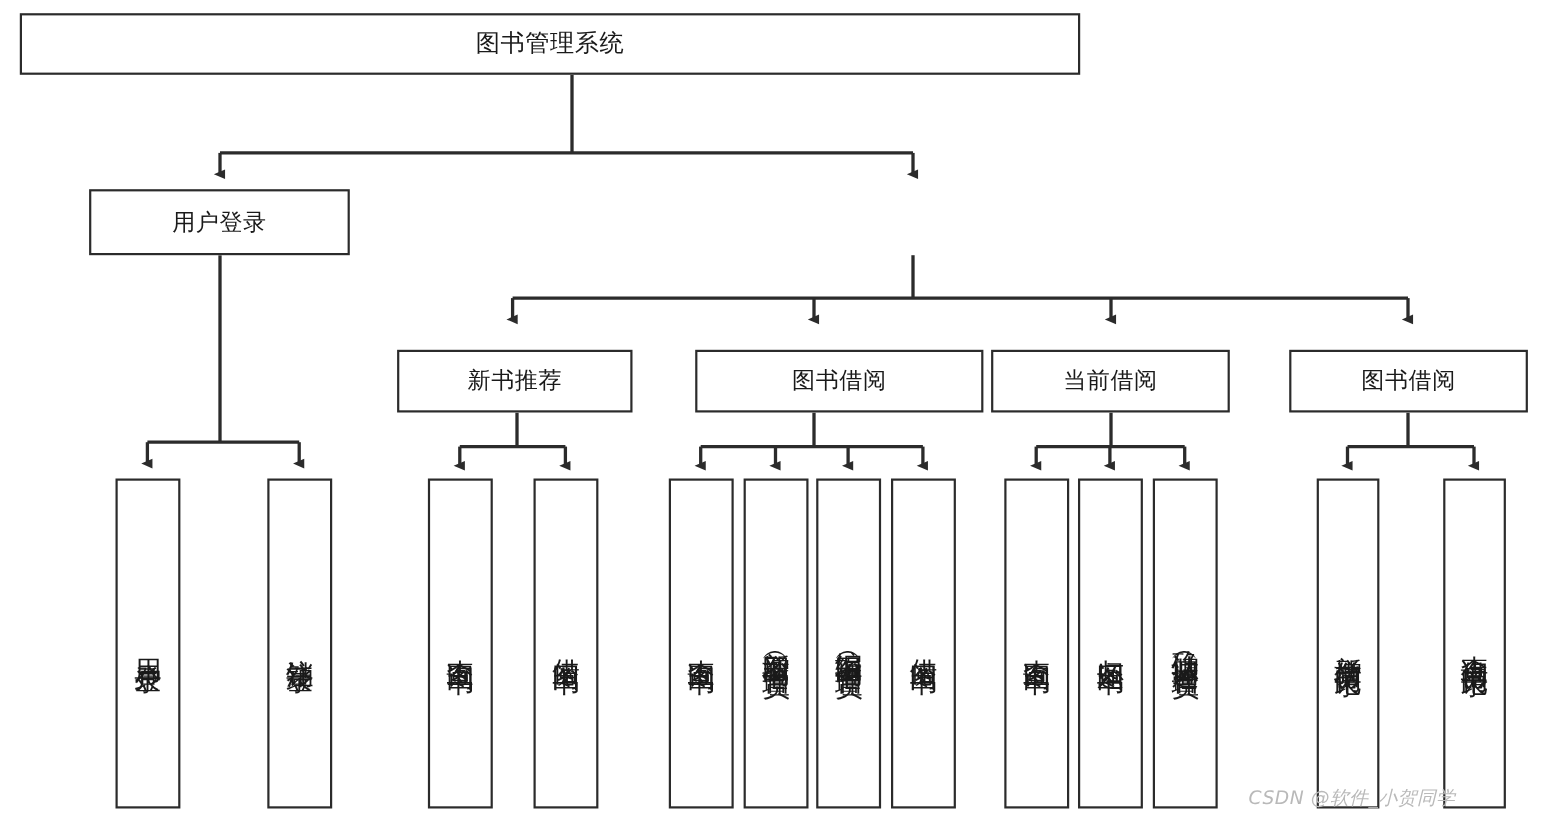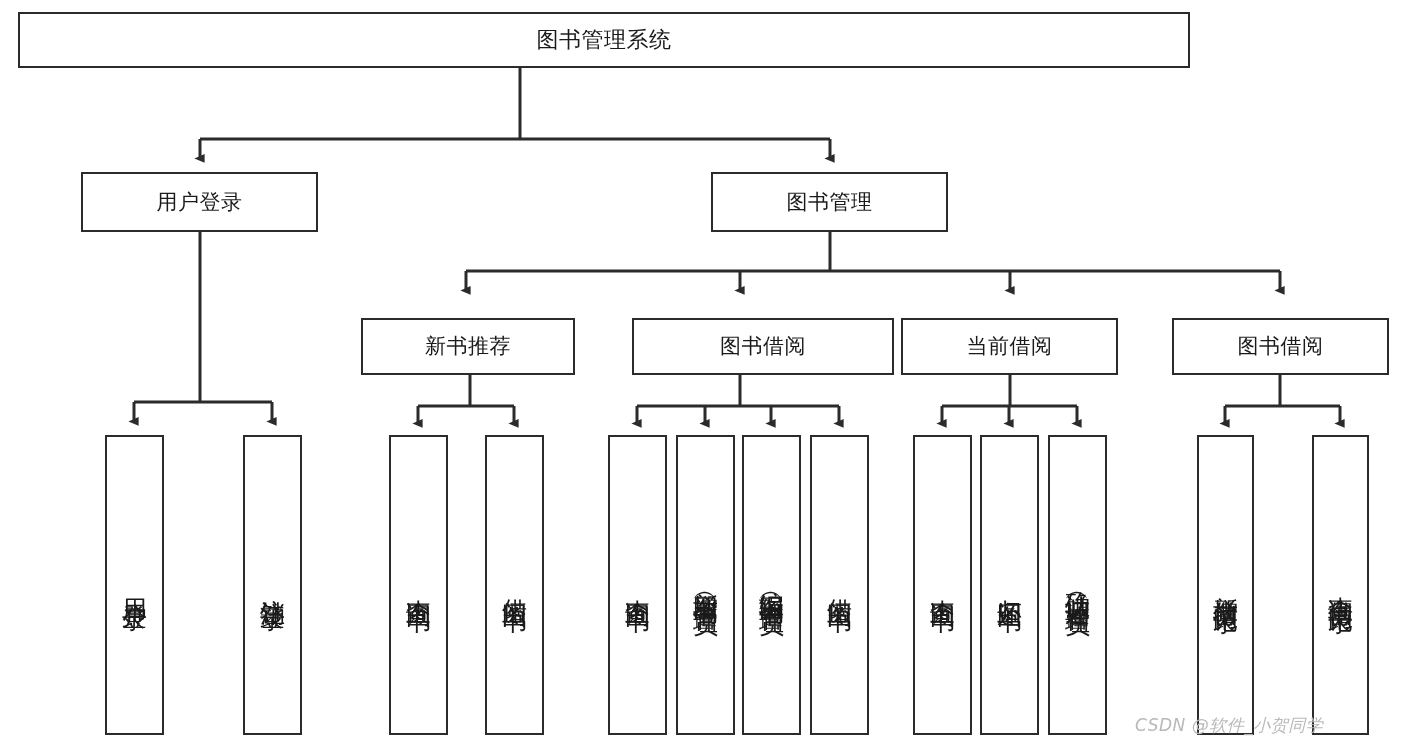--- a/index.html
+++ b/index.html
@@ -121,31 +121,28 @@
       <path d="M1009,406 L1009,423" marker-end="url(#arrow)"></path>
       <path d="M1077,406 L1077,423" marker-end="url(#arrow)"></path>
 
       <path d="M1280,375 L1280,406"></path>
       <path d="M1225,406 L1340,406"></path>
       <path d="M1225,406 L1225,423" marker-end="url(#arrow)"></path>
       <path d="M1340,406 L1340,423" marker-end="url(#arrow)"></path>
     </g>
   </svg>
 
-  <div class="node horizontal root" style="left:18px; top:12px; width:1172px; height:56px;">
+  <div class="node horizontal root" style="left:18px; top:12px; width:964px; height:56px;">
     <span class="label">图书管理系统</span>
   </div>
 
   <div class="node horizontal" style="left:81px; top:172px; width:237px; height:60px;">
     <span class="label">用户登录</span>
   </div>
 
-  <div class="node horizontal" style="left:711px; top:172px; width:237px; height:60px;">
-    <span class="label">图书管理</span>
-  </div>
 
   <div class="node horizontal" style="left:361px; top:318px; width:214px; height:57px;">
     <span class="label">新书推荐</span>
   </div>
 
   <div class="node horizontal" style="left:632px; top:318px; width:262px; height:57px;">
     <span class="label">图书借阅</span>
   </div>
 
   <div class="node horizontal" style="left:901px; top:318px; width:217px; height:57px;">

